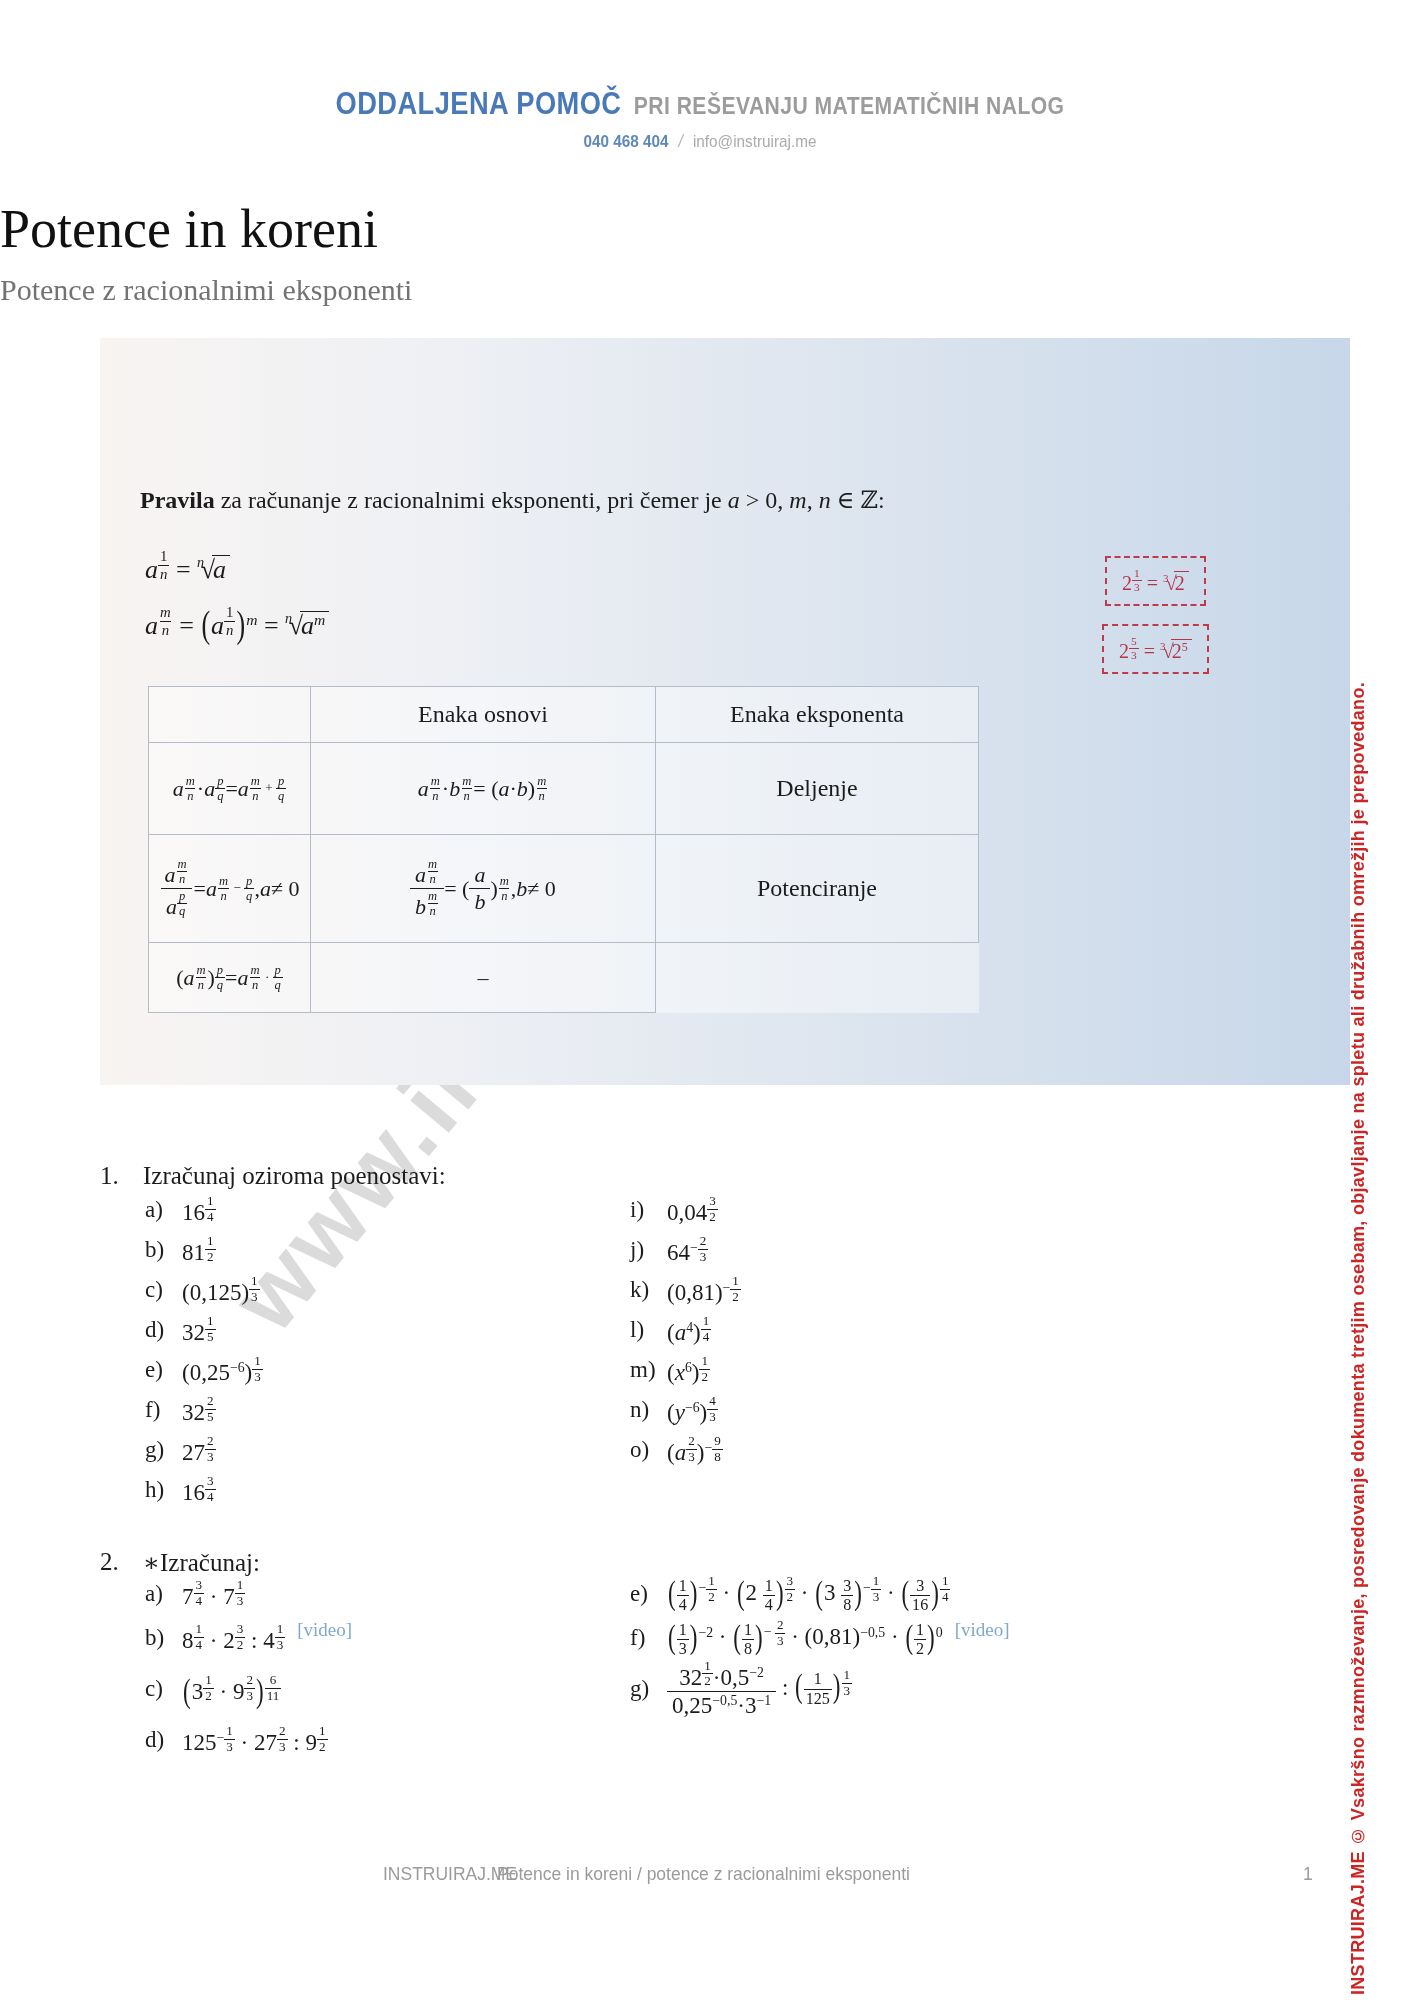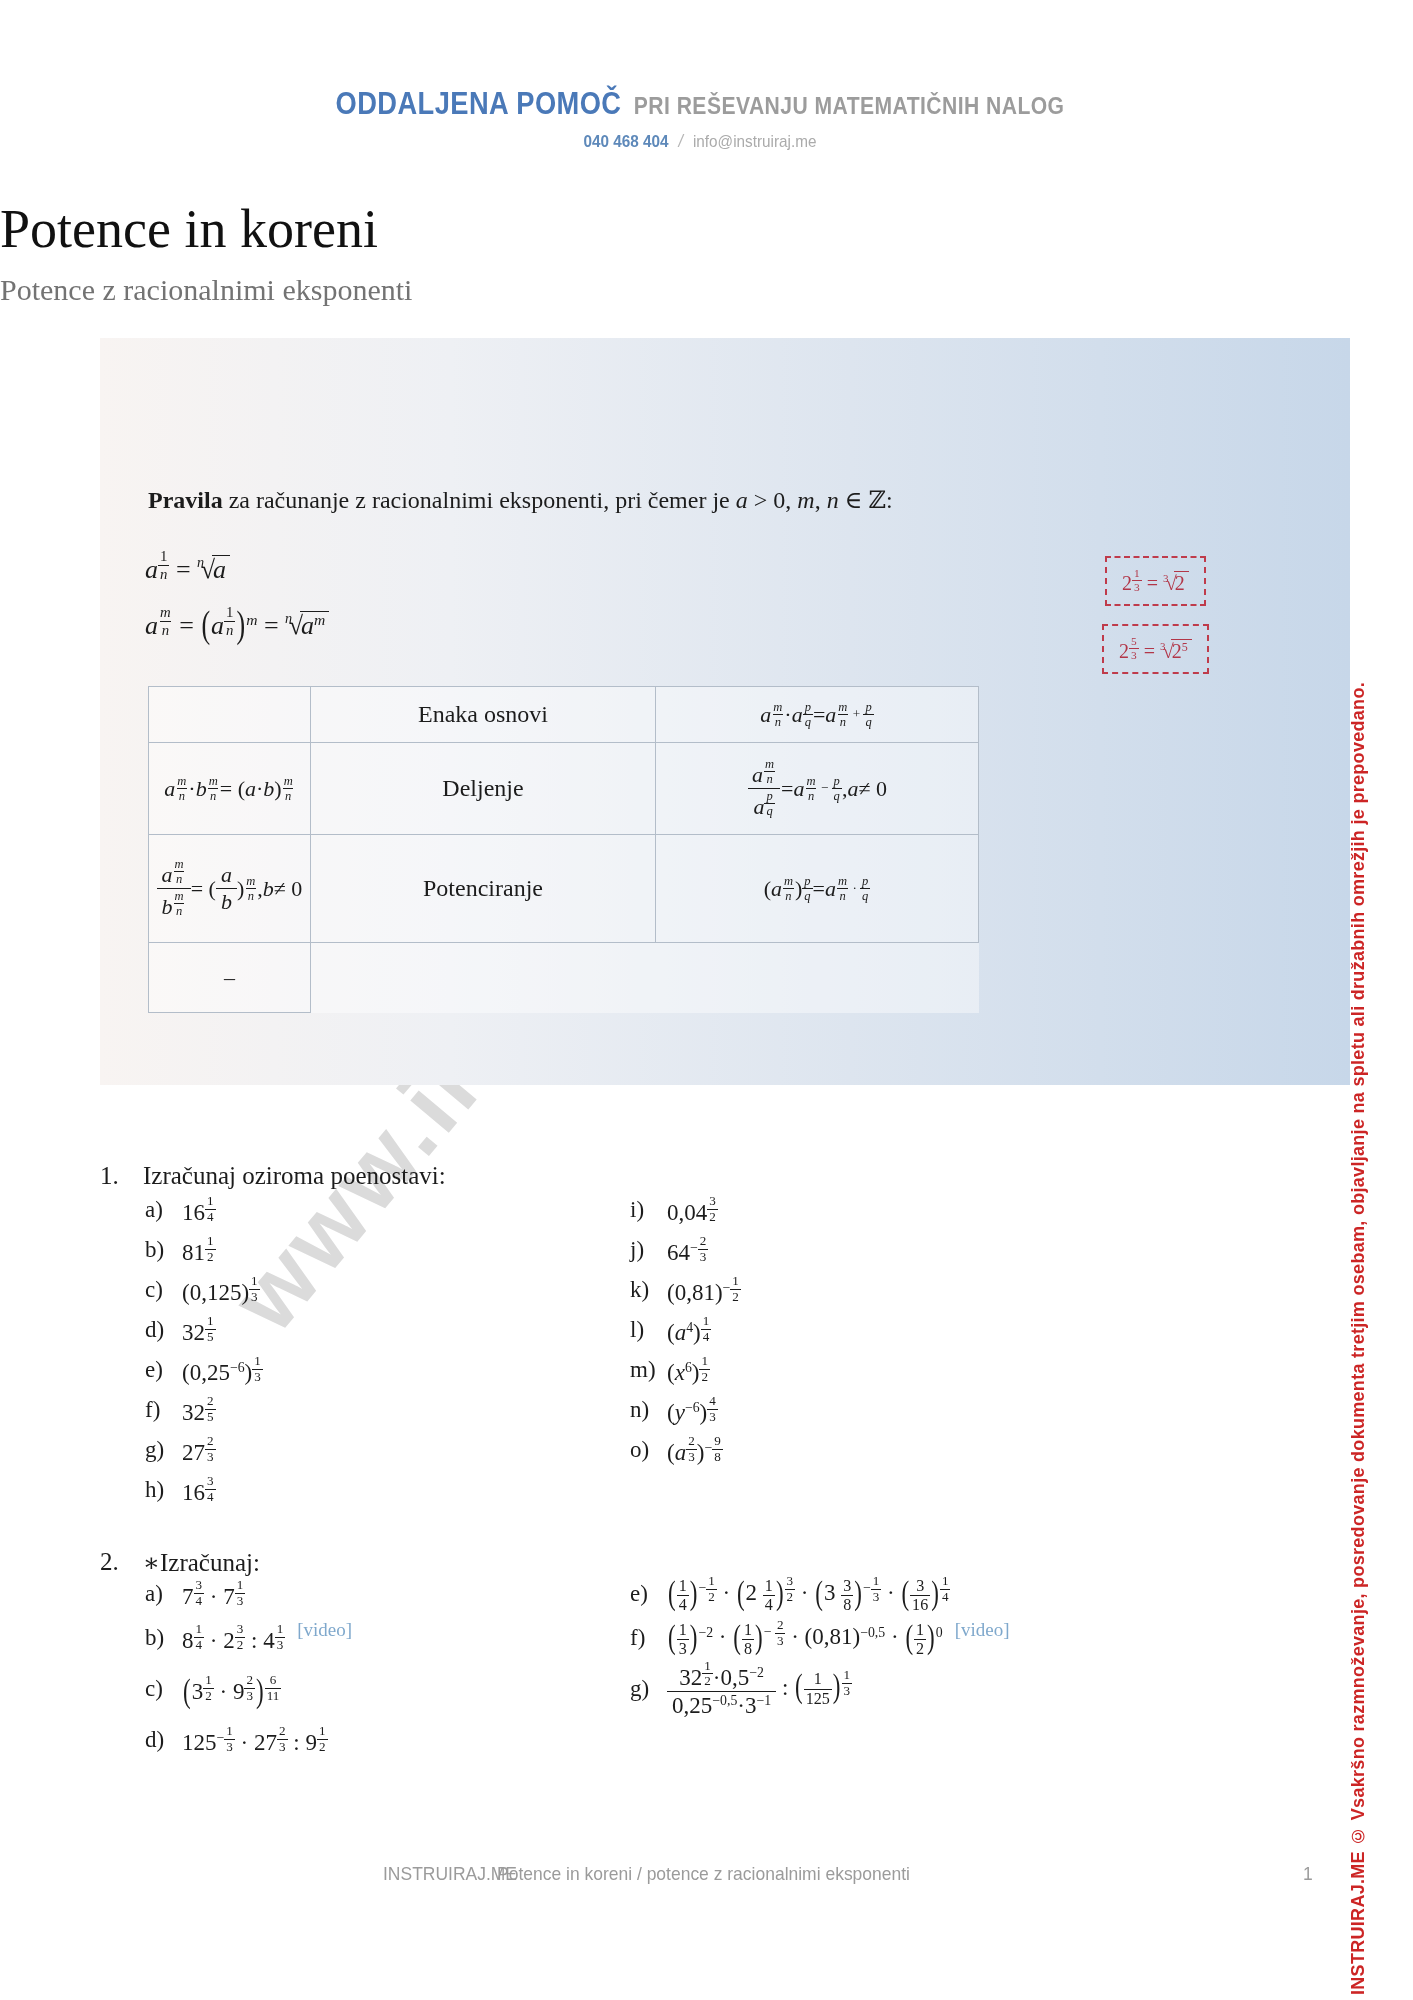--- a/index.html
+++ b/index.html
@@ -25,21 +25,21 @@
   .doc-subtitle{font-size:30px;margin-top:13px;color:#737373;}
 
   
   .watermark{position:absolute;left:252px;top:1262px;z-index:1;
              font-family:"Liberation Sans","DejaVu Sans",sans-serif;font-weight:bold;font-size:95px;
              color:#dbdbdb;transform:rotate(-50deg);transform-origin:0 50%;letter-spacing:4px;white-space:nowrap;}
 
   
   .panel{position:absolute;left:100px;top:338px;width:1250px;height:747px;z-index:2;
          background:linear-gradient(90deg,#f8f4f2 0%,#eef0f4 28%,#dde5ef 60%,#c7d7e9 100%);}
-  .intro{position:absolute;left:48px;top:148px;font-size:24px;}
+  .intro{position:absolute;left:40px;top:148px;font-size:24px;}
   .intro b{font-weight:bold;}
   .formula{position:absolute;font-size:26px;}
   .f1{left:45px;top:210px;}
   .f2{left:45px;top:266px;}
   .exbox{position:absolute;border:2px dashed #bf3b4b;color:#b23648;font-size:20px;
          padding:9px 15px;white-space:nowrap;}
   .b1{left:1005px;top:218px;}
   .b2{left:1002px;top:286px;}
 
   .ptable{position:absolute;left:48px;top:348px;display:grid;
@@ -137,20 +137,21 @@
             <span class="den">3</span>
           </span></span> = <span class="sqrt"><span class="deg">3</span><span class="tick">√</span><span class="bar">2</span></span></div>
     <div class="exbox b2 math">2<span class="sup"><span class="frac">
             <span class="num">5</span>
             <span class="den">3</span>
           </span></span> = <span class="sqrt"><span class="deg">3</span><span class="tick">√</span><span class="bar">2<span class="sup">5</span></span></span></div>
 
     <div class="ptable">
       <div class="head"></div>
       <div class="head">Enaka osnovi</div>
+      <div class="head">Enaka eksponenta</div>
 
       <div class="math"><i>a</i><span class="sup"><span class="frac">
               <span class="num"><i>m</i></span>
               <span class="den"><i>n</i></span>
             </span></span> · <i>a</i><span class="sup"><span class="frac">
               <span class="num"><i>p</i></span>
               <span class="den"><i>q</i></span>
             </span></span> = <i>a</i><span class="sup"><span class="frac">
               <span class="num"><i>m</i></span>
               <span class="den"><i>n</i></span>

